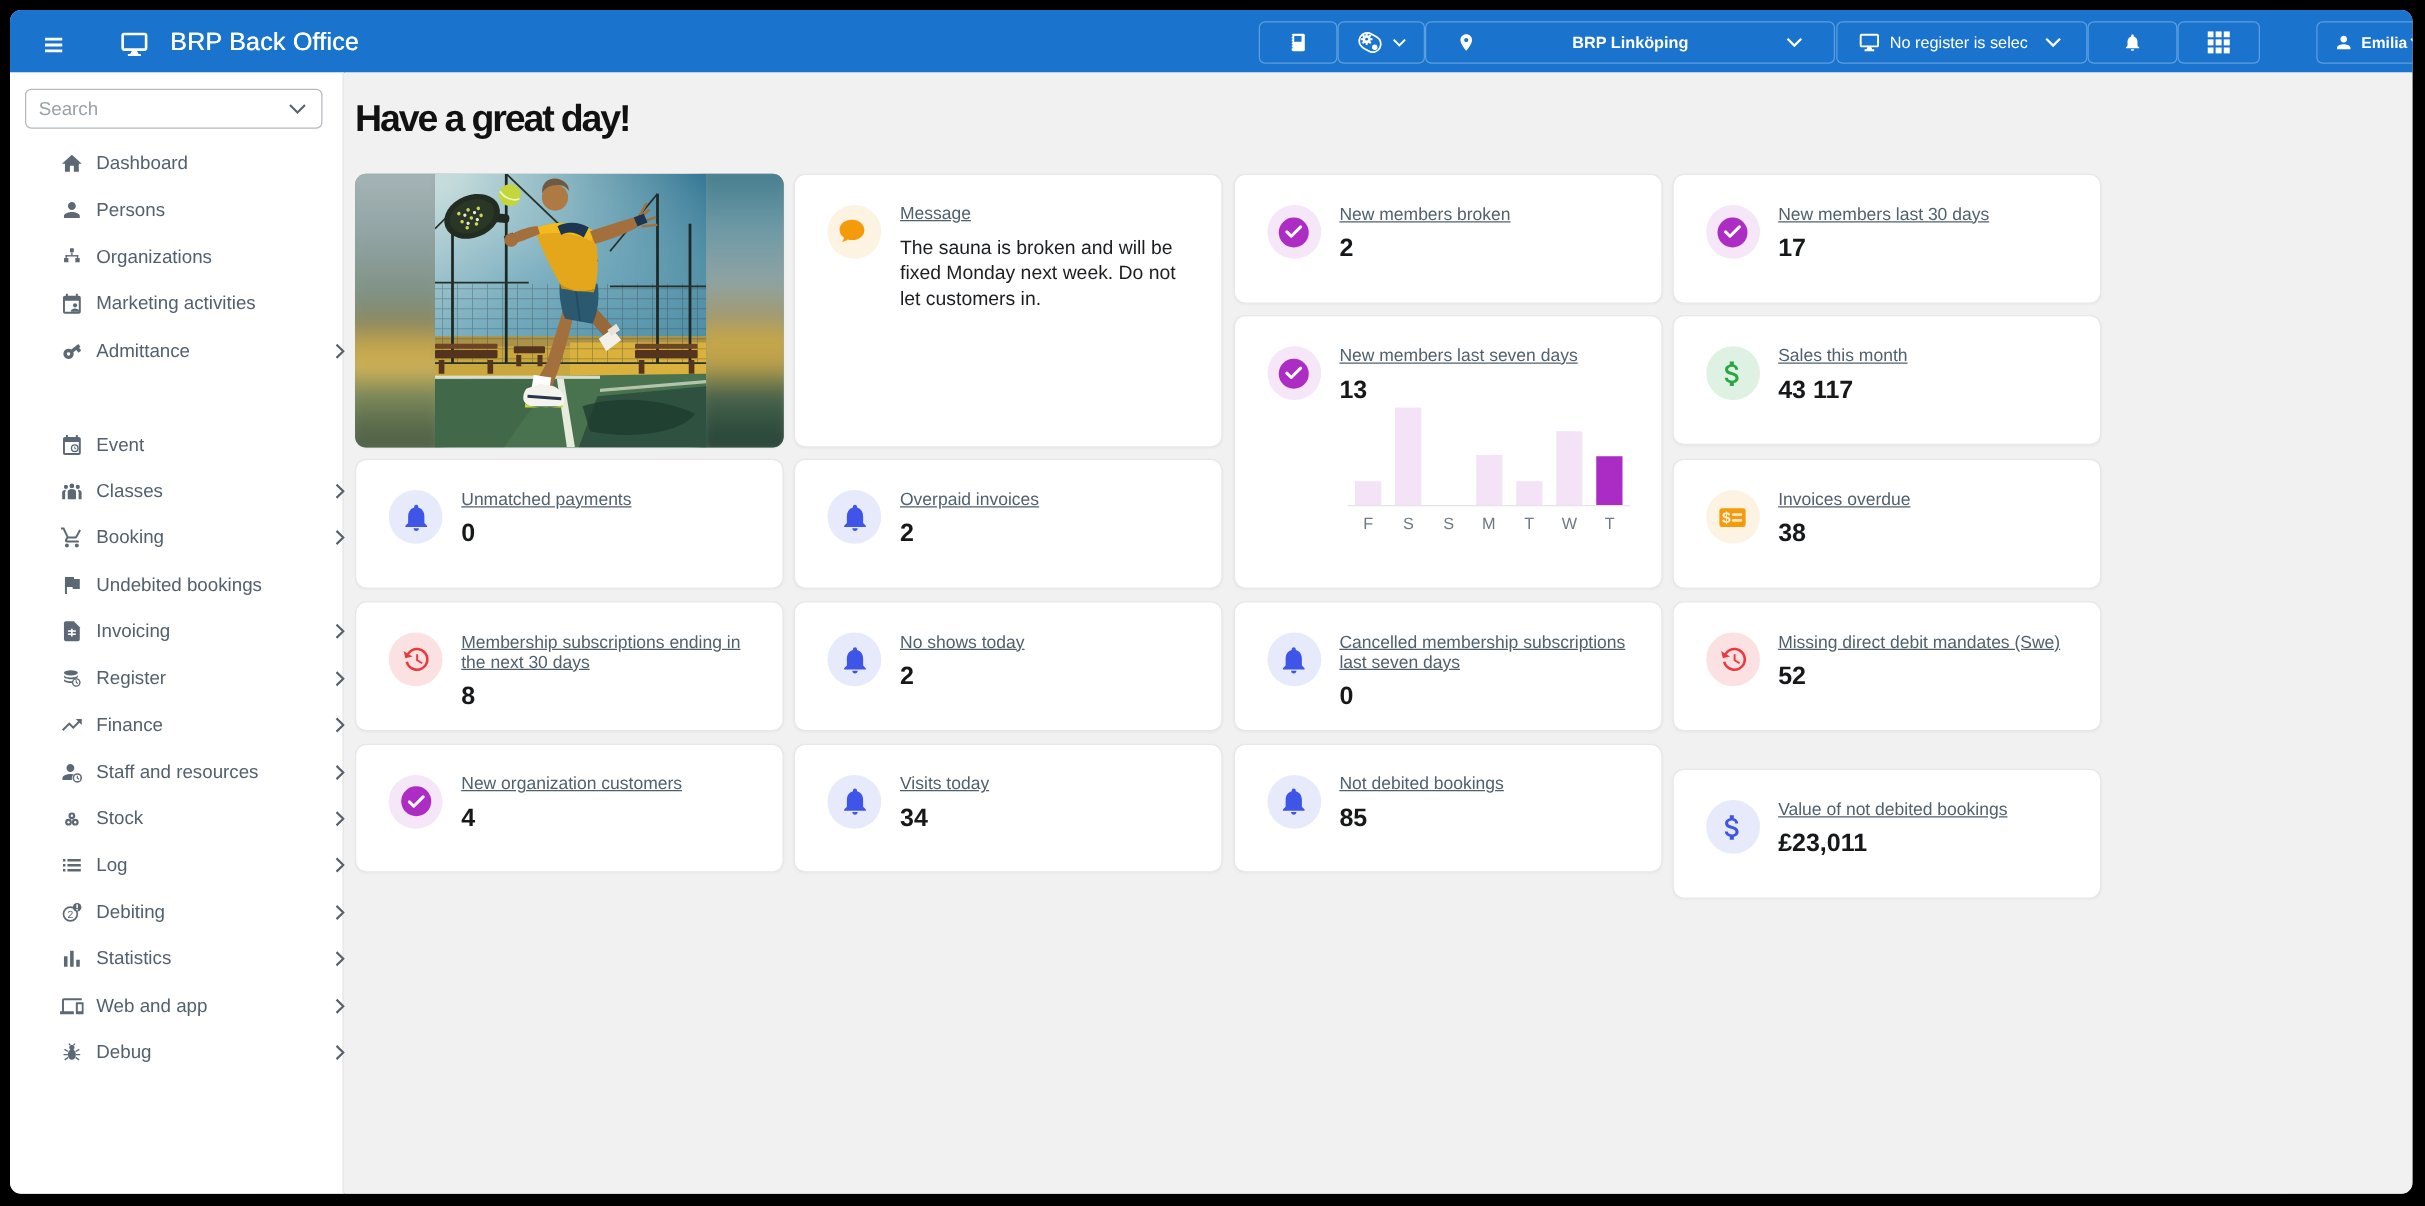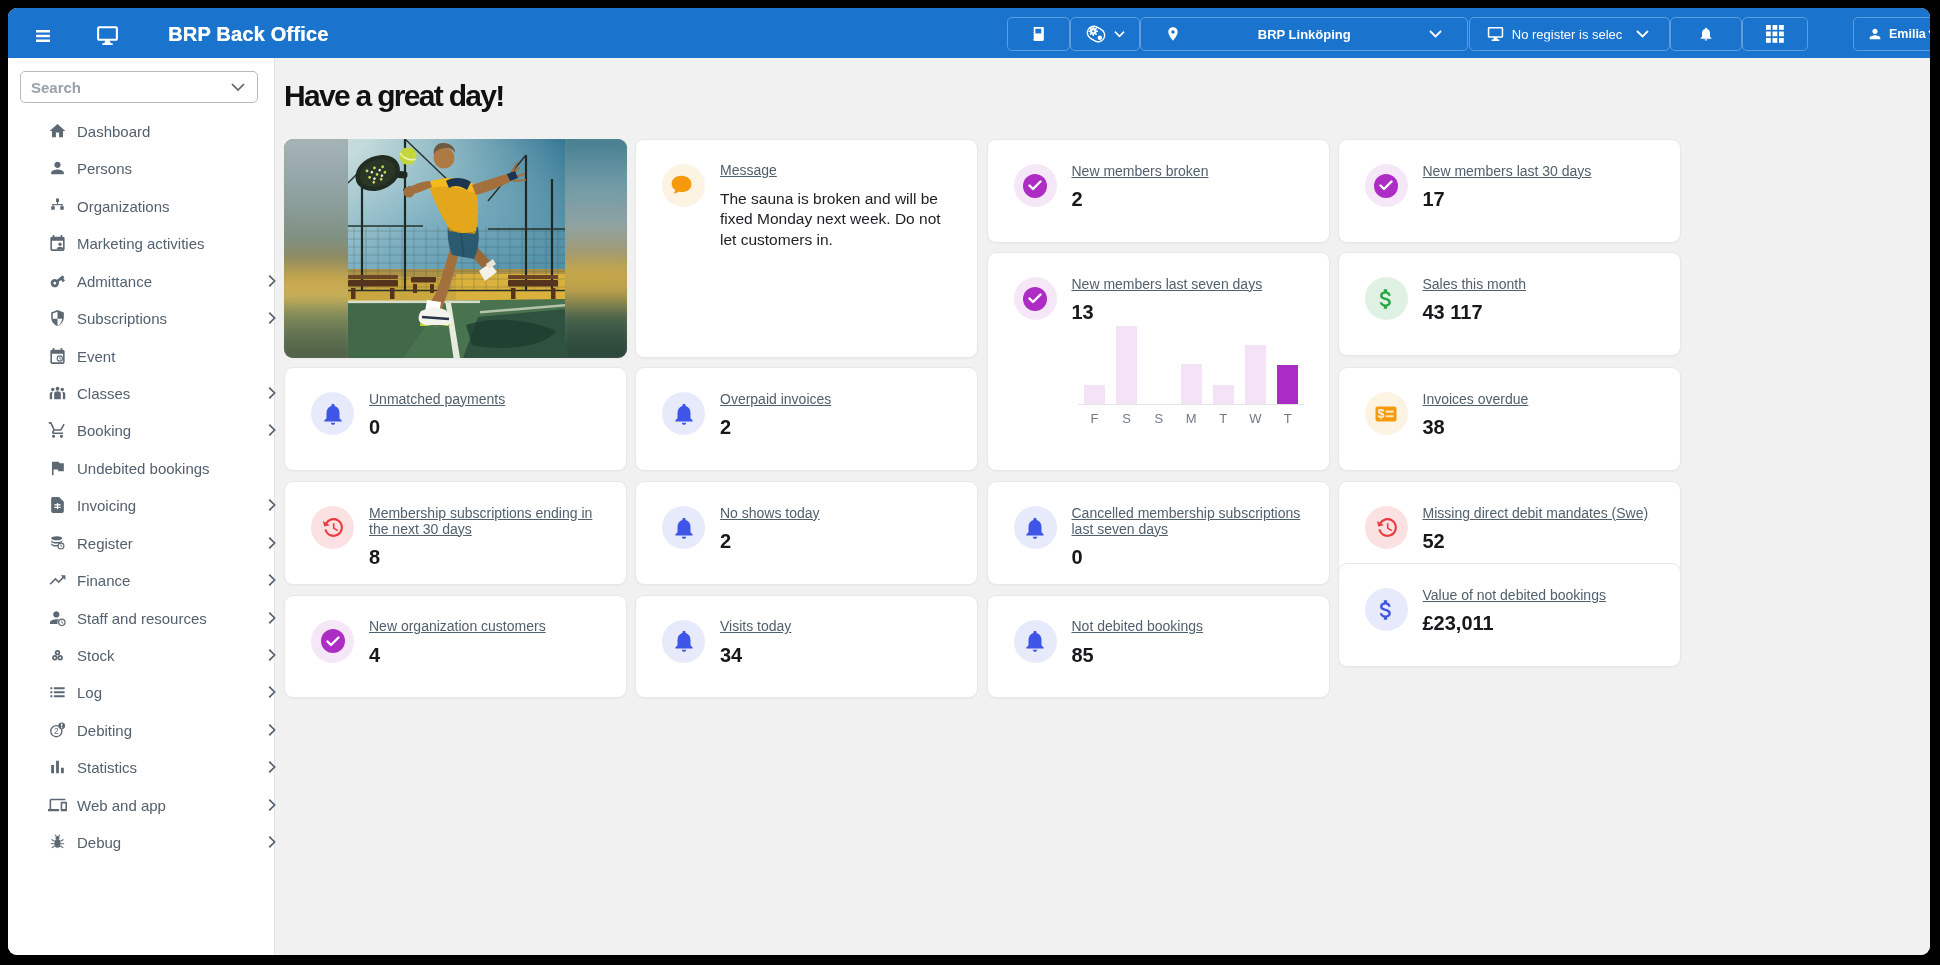--- a/index.html
+++ b/index.html
@@ -1,22 +1,22 @@
 <!DOCTYPE html>
 <html><head><meta charset="utf-8"><style>
 * { margin:0; padding:0; box-sizing:border-box; }
 html,body { width:1940px; height:965px; background:#000; font-family:"Liberation Sans", sans-serif; overflow:hidden; }
 #app { position:absolute; left:8px; top:8px; width:1922px; height:947px; background:#f1f1f2; border-radius:9px; overflow:hidden; }
 #topbar { position:absolute; left:0; top:0; width:100%; height:50px; background:#1a73cd; }
 #sidebar { position:absolute; left:0; top:50px; width:267px; bottom:0; background:#fff; border-right:1px solid #e2e2e2; }
 #content { position:absolute; left:268px; top:50px; right:0; bottom:0; background:#f1f1f2; }
 .seg { position:absolute; top:9px; height:34px; border:1px solid #5d9ede; border-radius:5px;text-align:center; }
-.titletext { position:absolute; left:128px; top:14.5px; color:#fff; font-size:20px; font-weight:700; letter-spacing:0.2px; text-shadow:0.4px 0 0 rgba(255,255,255,0.85);margin-left:32px; }
+.titletext { position:absolute; left:128px; top:14.5px; color:#fff; font-size:20px; font-weight:400; letter-spacing:0.2px; text-shadow:0.4px 0 0 rgba(255,255,255,0.85); }
 #searchbox { position:absolute; left:12px; top:13px; width:238px; height:32px; border:1px solid #b4bac0; border-radius:5px; background:#fff; }
-#searchbox span { position:absolute; left:10px; top:7px; font-size:15px; color:#9aa1a8;font-weight:bold; }
+#searchbox span { position:absolute; left:10px; top:7px; font-size:15px; color:#9aa1a8; }
 .mitem { position:absolute; left:15px; width:267px; height:37px; }
 .mitem .mic { position:absolute; left:25px; top:50%; transform:translateY(-50%); }
 .mitem .mtxt { position:absolute; left:54px; top:50%; transform:translateY(-50%); font-size:15px; color:#53606e; white-space:nowrap; }
 .mitem .mchev { position:absolute; right:14px; top:50%; transform:translateY(-50%); }
 .card { position:absolute; background:#fff; border:1px solid #e6e7e9; border-radius:9px; box-shadow:0 1px 2px rgba(0,0,0,0.03); }
 .cico { position:absolute; left:26px; top:24px; width:43px; height:43px; border-radius:50%; display:flex; align-items:center; justify-content:center; }
 .ctitle { position:absolute; left:84px; top:22.5px; right:12px; font-size:14px; line-height:16px; color:#51606d;text-decoration:underline; }
 .cval { position:absolute; left:84px; font-size:20px; font-weight:700; line-height:24px; color:#17181a; }
 .v1 { top:47px; }
 .v2 { top:63px; }
@@ -152,29 +152,20 @@
         <svg class="mic" width="19" height="19" viewBox="0 0 24 24" fill="#5c6874">
           <g transform="rotate(-38 12 12) translate(1.6 1.6) scale(0.87)">
             <path d="M12.65 10C11.83 7.67 9.61 6 7 6c-3.31 0-6 2.69-6 6s2.69 6 6 6c2.61 0 4.83-1.67 5.65-4H17v4h4v-4h2v-4H12.65zM7 14c-1.1 0-2-.9-2-2s.9-2 2-2 2 .9 2 2-.9 2-2 2z"></path>
           </g>
         </svg>
         <span class="mtxt">Admittance</span>
         <svg class="mchev" width="8" height="13" viewBox="0 0 8 13">
           <path d="M1.2 1.2 6.6 6.5 1.2 11.8" fill="none" stroke="#55616e" stroke-width="1.7"></path>
         </svg>
       </div>
-<div class="mitem" style="top:241.6px">
-        <svg class="mic" width="19" height="19" viewBox="0 0 24 24" fill="#5c6874">
-          <path d="M12 2L4 5v6.09c0 4.97 3.4 9.59 8 10.91 4.6-1.32 8-5.94 8-10.91V5l-8-3zm0 10.99h6c-.53 4.12-3.28 7.79-6 8.94V13H6V6.3l6-2.25v8.94z"></path>
-        </svg>
-        <span class="mtxt">Subscriptions</span>
-        <svg class="mchev" width="8" height="13" viewBox="0 0 8 13">
-          <path d="M1.2 1.2 6.6 6.5 1.2 11.8" fill="none" stroke="#55616e" stroke-width="1.7"></path>
-        </svg>
-      </div>
 <div class="mitem" style="top:279.0px">
         <svg class="mic" width="19" height="19" viewBox="0 0 24 24" fill="#5c6874">
           <path d="M19 4h-1V2h-2v2H8V2H6v2H5c-1.1 0-2 .9-2 2v14c0 1.1.9 2 2 2h14c1.1 0 2-.9 2-2V6c0-1.1-.9-2-2-2zm0 16H5V9h14v11z"></path>
           <path d="M15.5 12a4 4 0 100 8 4 4 0 000-8zm0 6.6a2.6 2.6 0 110-5.2 2.6 2.6 0 010 5.2zm.5-4.4h-1v2.2l1.8 1 .5-.8-1.3-.75z" transform="translate(-0.6 -0.8)"></path>
         </svg>
         <span class="mtxt">Event</span>
       </div>
 <div class="mitem" style="top:316.4px">
         <svg class="mic" width="19" height="19" viewBox="0 0 24 24" fill="#5c6874">
           <circle cx="6" cy="7.6" r="2.1"></circle>
@@ -442,21 +433,21 @@
     </div>
 <div class="card" style="left:978.5px;top:586.8px;width:343px;height:103.5px">
       <div class="cico" style="background:#e7eafb">
         <svg width="26" height="26" viewBox="0 0 24 24" fill="#3f55e8">
           <path d="M12 22c1.1 0 2-.9 2-2h-4c0 1.1.9 2 2 2zm6-6v-5c0-3.07-1.63-5.64-4.5-6.32V4c0-.83-.67-1.5-1.5-1.5s-1.5.67-1.5 1.5v.68C7.64 5.36 6 7.92 6 11v5l-2 2v1h16v-1l-2-2z"></path>
         </svg>
       </div>
       <div class="ctitle">Not debited bookings</div>
       <div class="cval v1">85</div>
     </div>
-<div class="card" style="left:1329.5px;top:555px;width:343px;height:103.5px">
+<div class="card" style="left:1329.5px;top:607px;width:343px;height:103.5px">
       <div class="cico" style="background:#e7eafb">
         <svg width="26" height="26" viewBox="0 0 24 24" fill="#3f55e8">
           <path d="M11.8 10.9c-2.27-.59-3-1.2-3-2.15 0-1.09 1.01-1.85 2.7-1.85 1.78 0 2.44.85 2.5 2.1h2.21c-.07-1.72-1.12-3.3-3.21-3.81V3h-3v2.16c-1.94.42-3.5 1.68-3.5 3.61 0 2.31 1.91 3.46 4.7 4.13 2.5.6 3 1.48 3 2.41 0 .69-.49 1.79-2.7 1.79-2.06 0-2.87-.92-2.98-2.1h-2.2c.12 2.19 1.76 3.42 3.68 3.83V21h3v-2.15c1.95-.37 3.5-1.5 3.5-3.55 0-2.84-2.43-3.81-4.7-4.4z"></path>
         </svg>
       </div>
       <div class="ctitle">Value of not debited bookings</div>
       <div class="cval v1">£23,011</div>
     </div>
 <div class="card" style="left:627px;top:130.5px;width:343px;height:219px">
       <div class="cico" style="background:#fdf3e3">

